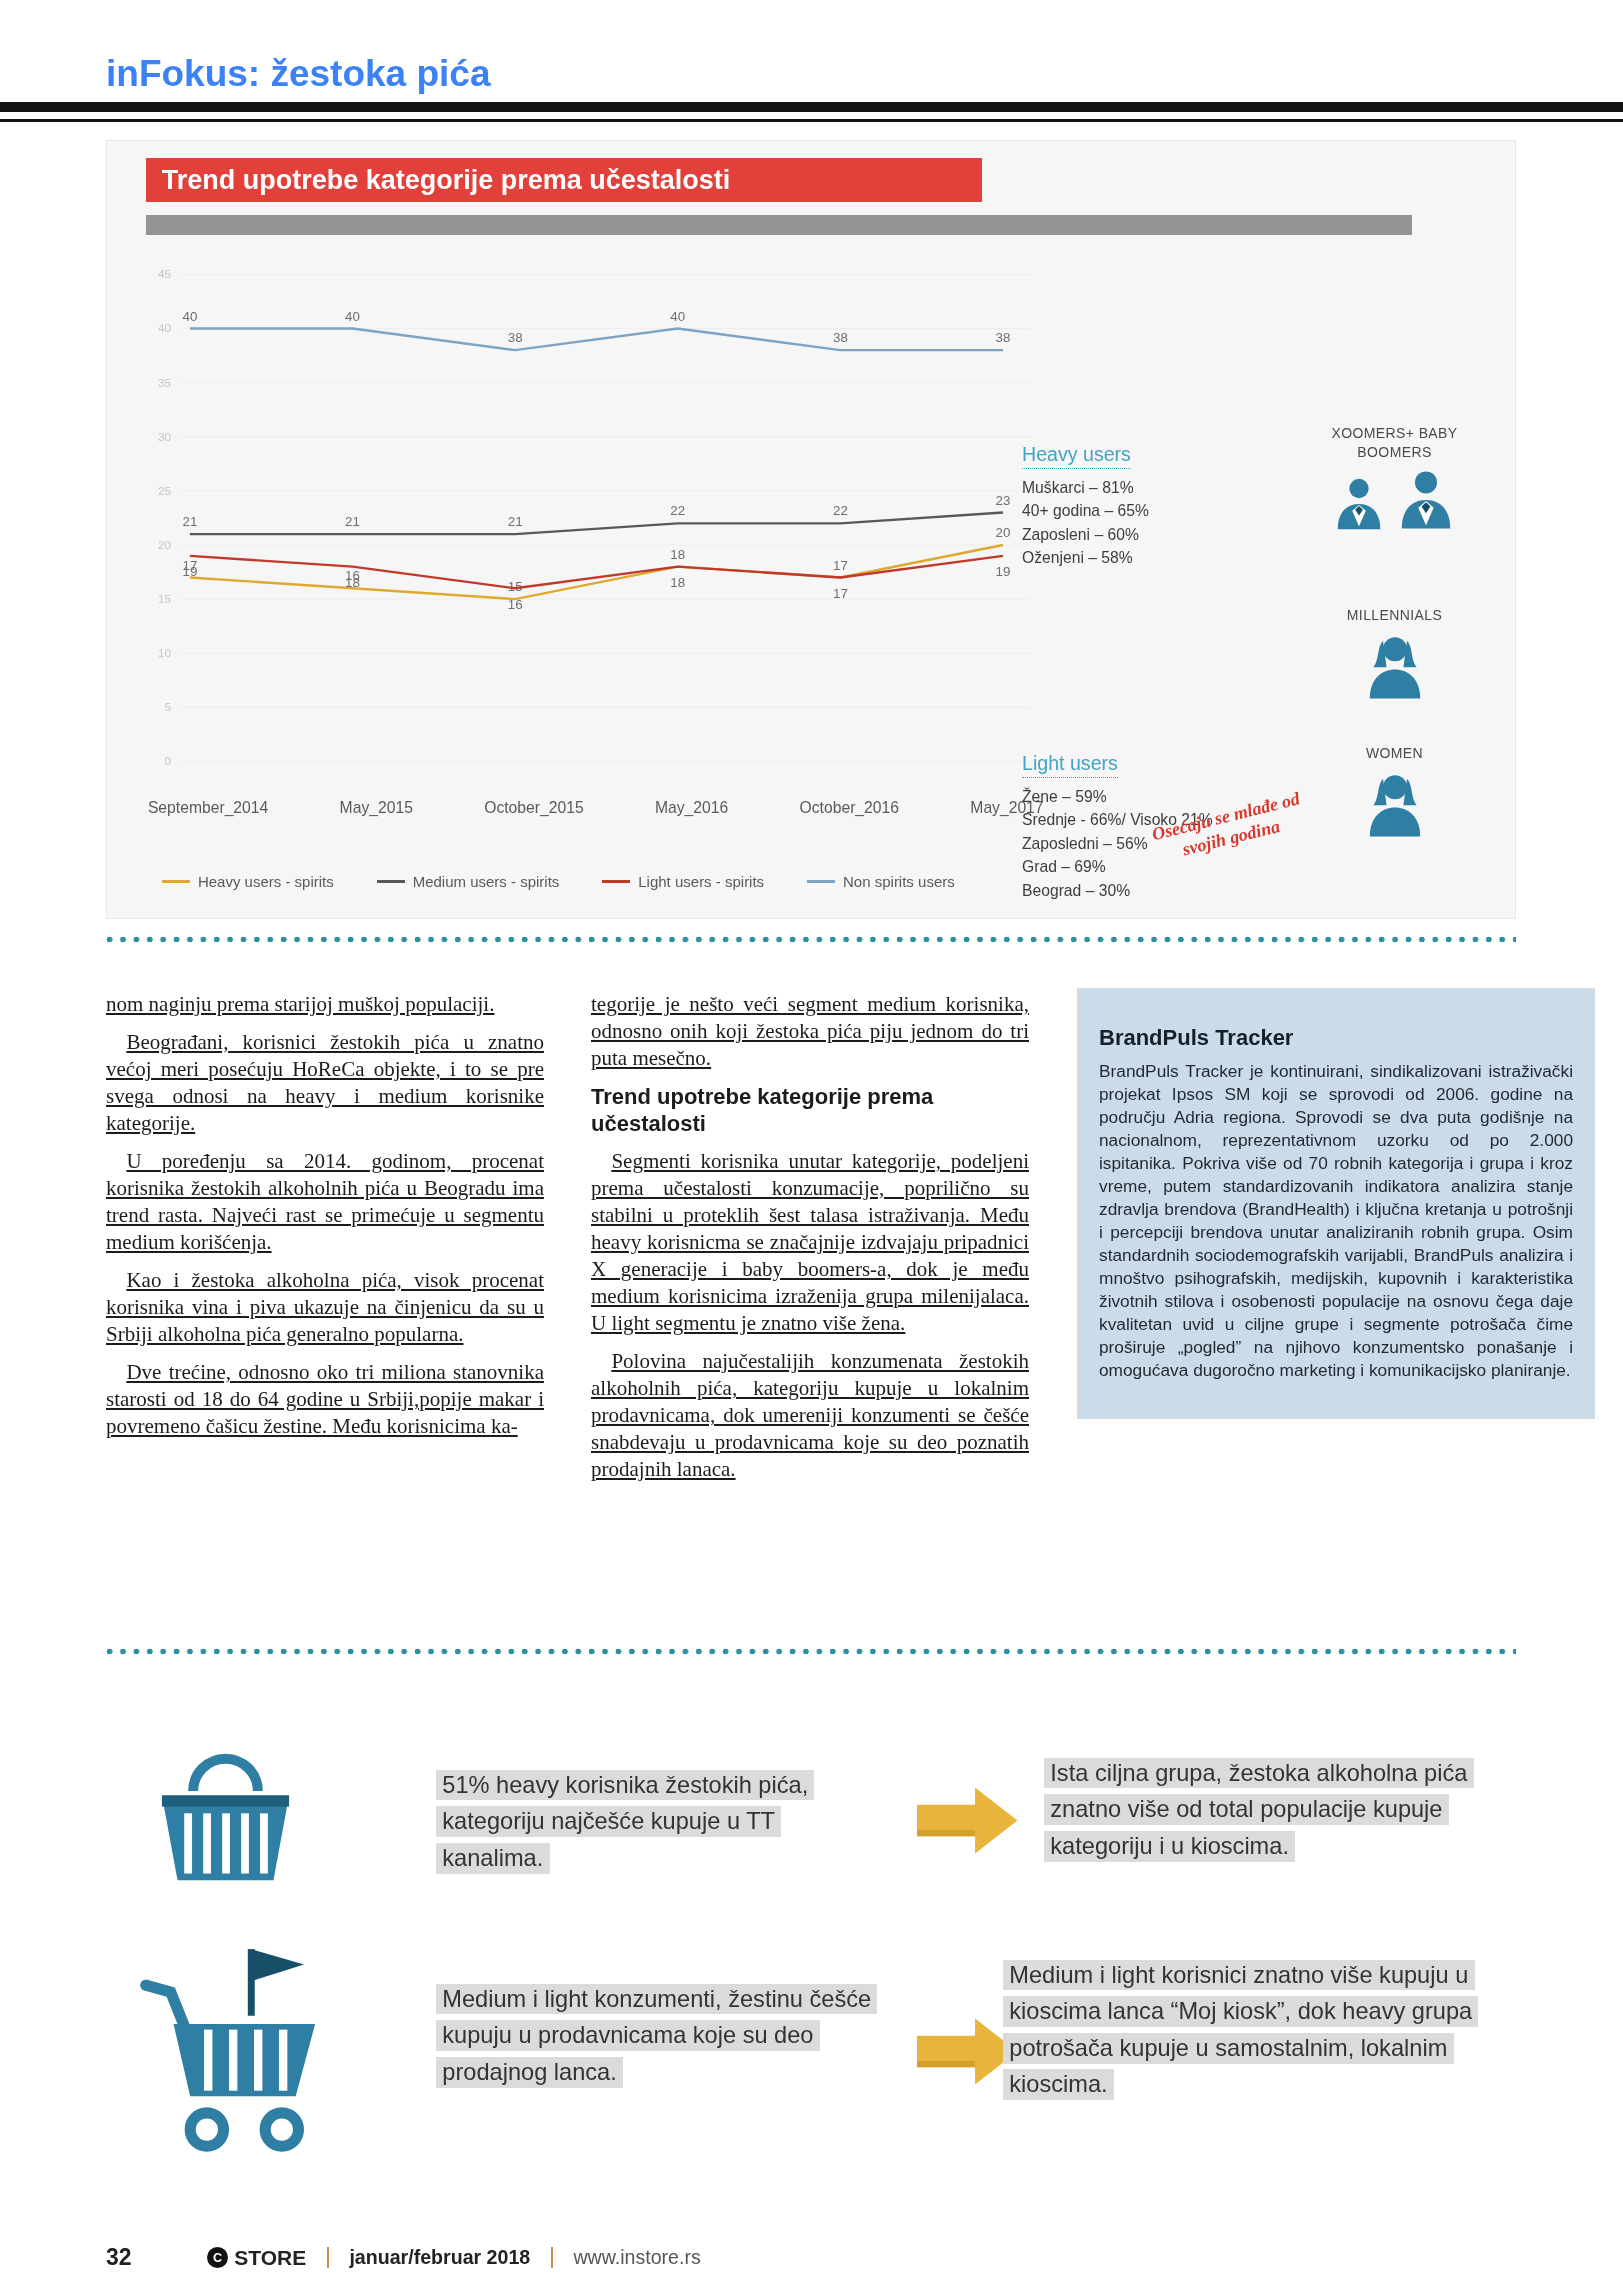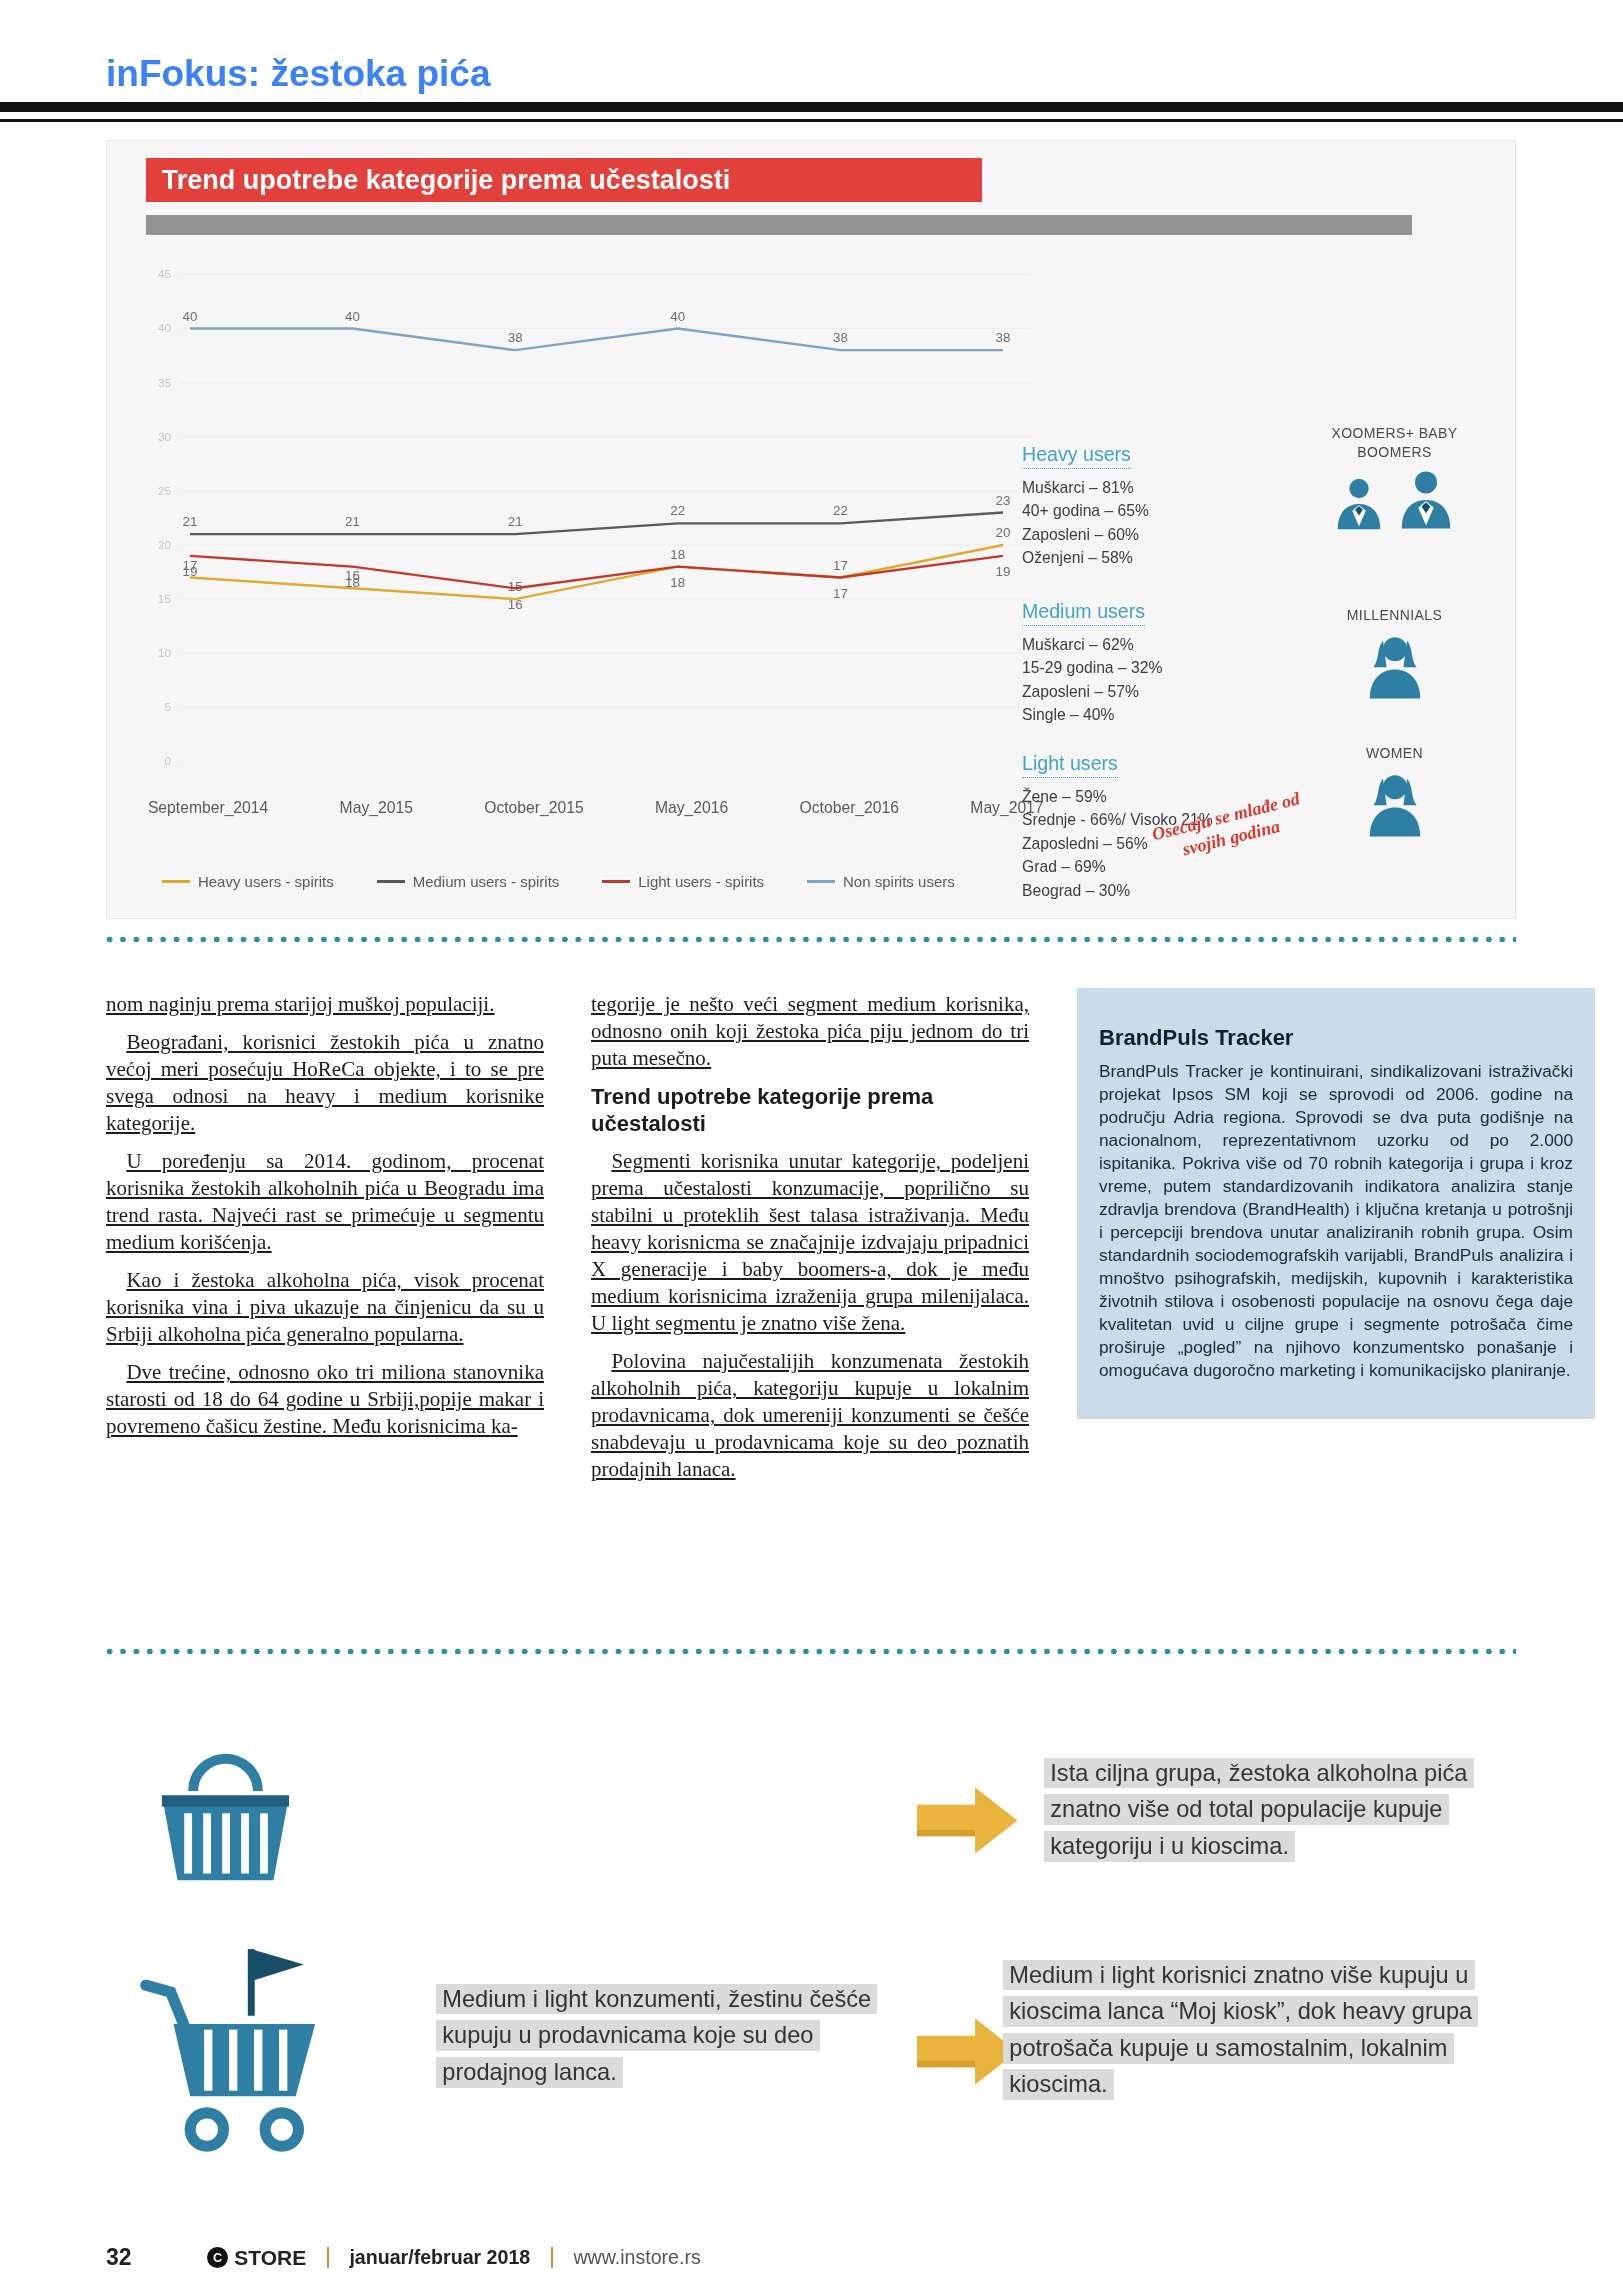--- a/index.html
+++ b/index.html
@@ -200,27 +200,20 @@
       </div>
     </div>
 
     <div class="annot" style="top:302px">
       <div class="annot-title">Heavy users</div>
       <div class="annot-line">Muškarci – 81%</div>
       <div class="annot-line">40+ godina – 65%</div>
       <div class="annot-line">Zaposleni – 60%</div>
       <div class="annot-line">Oženjeni – 58%</div>
     </div>
-    <div class="annot" style="top:459px">
-      <div class="annot-title">Medium users</div>
-      <div class="annot-line">Muškarci – 62%</div>
-      <div class="annot-line">15-29 godina – 32%</div>
-      <div class="annot-line">Zaposleni – 57%</div>
-      <div class="annot-line">Single – 40%</div>
-    </div>
     <div class="annot" style="top:611px; width:220px">
       <div class="annot-title">Light users</div>
       <div class="annot-line">Žene – 59%</div>
       <div class="annot-line">Srednje - 66%/ Visoko 21%</div>
       <div class="annot-line">Zaposledni – 56%</div>
       <div class="annot-line">Grad – 69%</div>
       <div class="annot-line">Beograd – 30%</div>
     </div>
 
     <div class="persona" style="top:283px">
@@ -295,20 +288,23 @@
       <path d="M36 34 A29 29 0 0 1 94 34" fill="none" stroke="#2e7fa3" stroke-width="9"></path>
       <path d="M8 38 H122 L108 114 H22 Z" fill="#2e7fa3"></path>
       <rect x="8" y="38" width="114" height="10" fill="#1f5f7d"></rect>
       <rect x="28" y="54" width="7" height="54" fill="#ffffff"></rect>
       <rect x="45" y="54" width="7" height="54" fill="#ffffff"></rect>
       <rect x="62" y="54" width="7" height="54" fill="#ffffff"></rect>
       <rect x="79" y="54" width="7" height="54" fill="#ffffff"></rect>
       <rect x="96" y="54" width="7" height="54" fill="#ffffff"></rect>
     </svg>
   </div>
+  <div class="insight-text" style="left:436px; top:1767px; width:452px;">
+    <span class="hl">51% heavy korisnika žestokih pića, kategoriju najčešće kupuje u TT kanalima.</span>
+  </div>
   <div class="arrow-abs" style="left:917px; top:1781px;">
     <svg width="102" height="79" viewBox="0 0 130 100">
       <polygon points="0,30 74,30 74,8 128,50 74,92 74,70 0,70" fill="#e9b43c"></polygon>
       <polygon points="0,62 74,62 74,70 0,70" fill="#d69e2b"></polygon>
     </svg>
   </div>
   <div class="insight-text" style="left:1044px; top:1755px; width:481px;">
     <span class="hl">Ista ciljna grupa, žestoka alkoholna pića znatno više od total populacije kupuje kategoriju i u kioscima.</span>
   </div>
 

